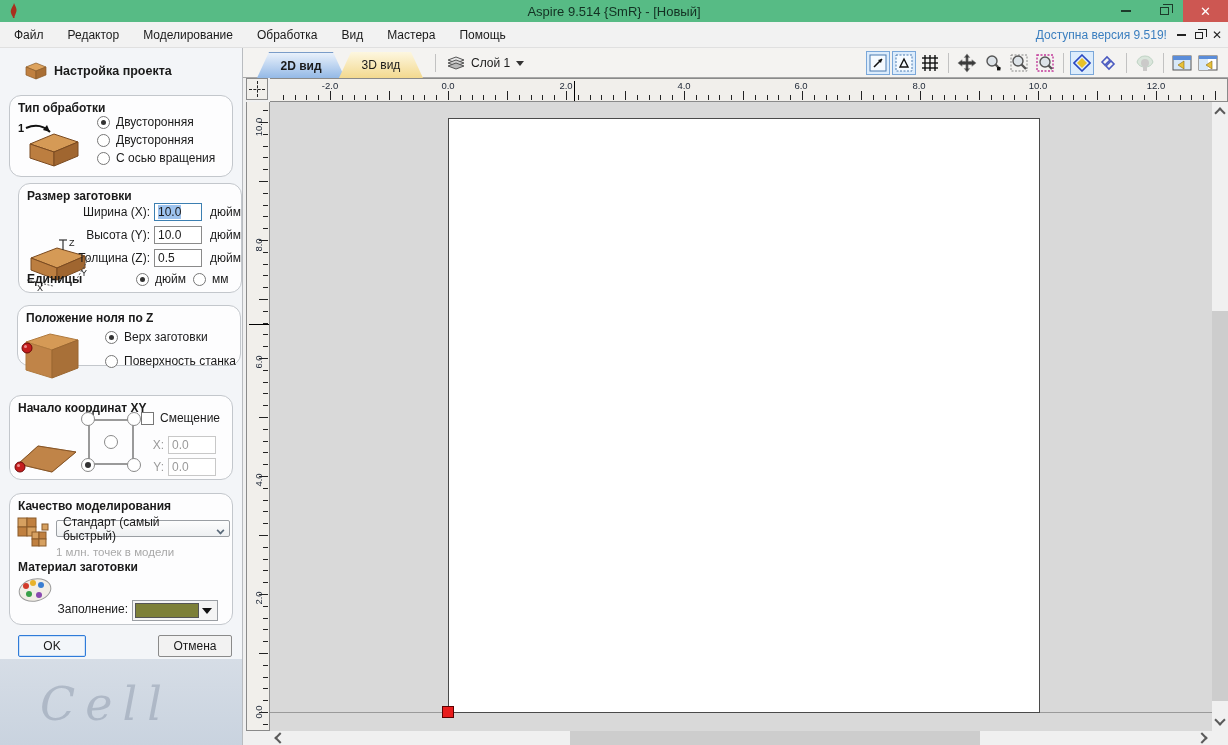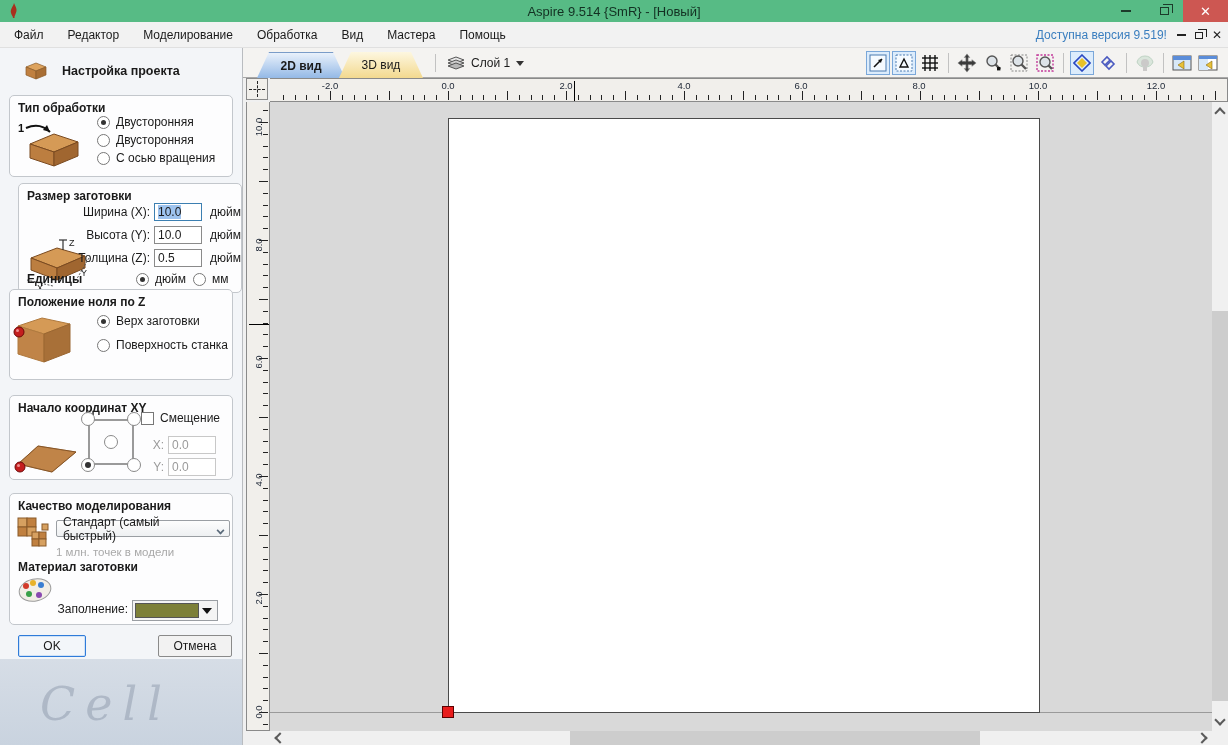--- a/index.html
+++ b/index.html
@@ -27,28 +27,28 @@
   .mdi-min { width:9px; height:2px; background:#222; }
   .mdi-restore { width:8px; height:7px; border:1.5px solid #222; position:relative; }
   .mdi-restore::before { content:''; position:absolute; left:2px; top:-4px; width:8px; height:7px; border:1.5px solid #222; border-bottom:none; border-left:none; }
   .mdi-close { font-size:12px; font-weight:bold; line-height:1; }
 
   
   .left-panel { position:absolute; left:0; top:48px; width:243px; height:697px; background:#f3f5f8; border-right:1px solid #b9bcc0; }
   .watermark { position:absolute; left:0; bottom:0; width:100%; height:86px; background:linear-gradient(180deg,#d6dde6,#c9d3df); overflow:hidden; }
   .watermark span { position:absolute; left:40px; top:18px; font-family:"DejaVu Serif",serif; font-style:italic; font-size:46px; letter-spacing:10px; color:rgba(125,138,158,0.4); }
   .panel-header { position:absolute; left:0; top:8px; width:100%; height:30px; display:flex; align-items:center; }
-  .panel-header .ph-title { font-weight:bold; font-size:12.5px; margin-left:14px; }
+  .panel-header .ph-title { font-weight:bold; font-size:12.5px; margin-left:6px; }
   .panel-header svg { margin-left:20px; }
 
-  .group { position:absolute; left:9px; width:224px; background:#fdfdfe; border:1px solid #c3c7cc; border-radius:5px; }
+  .group { position:absolute; left:9px; width:224px; background:#fdfdfe; border:1px solid #c3c7cc; border-radius:12px; }
   .group-title { position:absolute; left:8px; top:5px; font-weight:bold; font-size:12px; }
   .g1 { top:47px; height:82px; }
   .g2 { top:135px; height:110px;margin-left:9px; }
-  .g3 { top:241px; height:91px; }
+  .g3 { top:257px; height:61px;margin-left:8px; }
   .g4 { top:347px; height:85px; }
   .g5 { top:445px; height:132px; }
 
   .radio-row { position:absolute; display:flex; align-items:center; gap:6px; }
   .radio { width:13px; height:13px; border:1px solid #777; border-radius:50%; background:#fff; position:relative; flex:none; }
   .radio.checked::after { content:''; position:absolute; left:3px; top:3px; width:5px; height:5px; border-radius:50%; background:#333; }
   .checkbox { width:13px; height:13px; border:1px solid #777; background:#fff; flex:none; }
 
   .field-row { position:absolute; display:flex; align-items:center; }
   .field-label { width:96px; text-align:right; margin-right:4px; }

